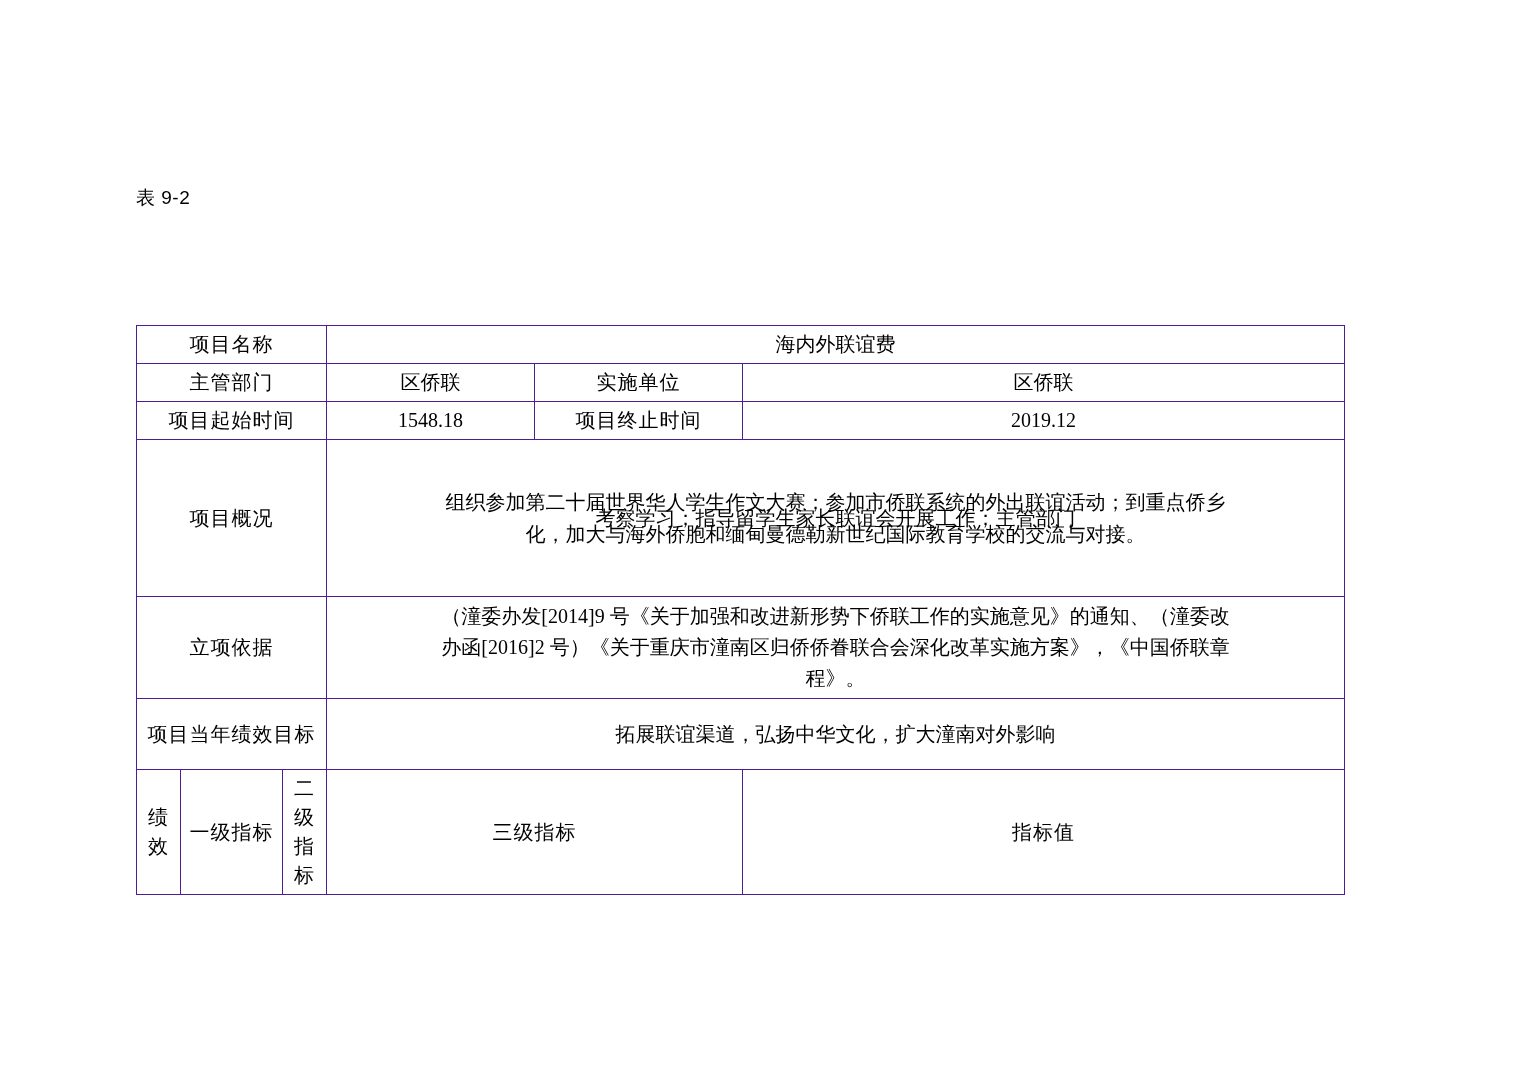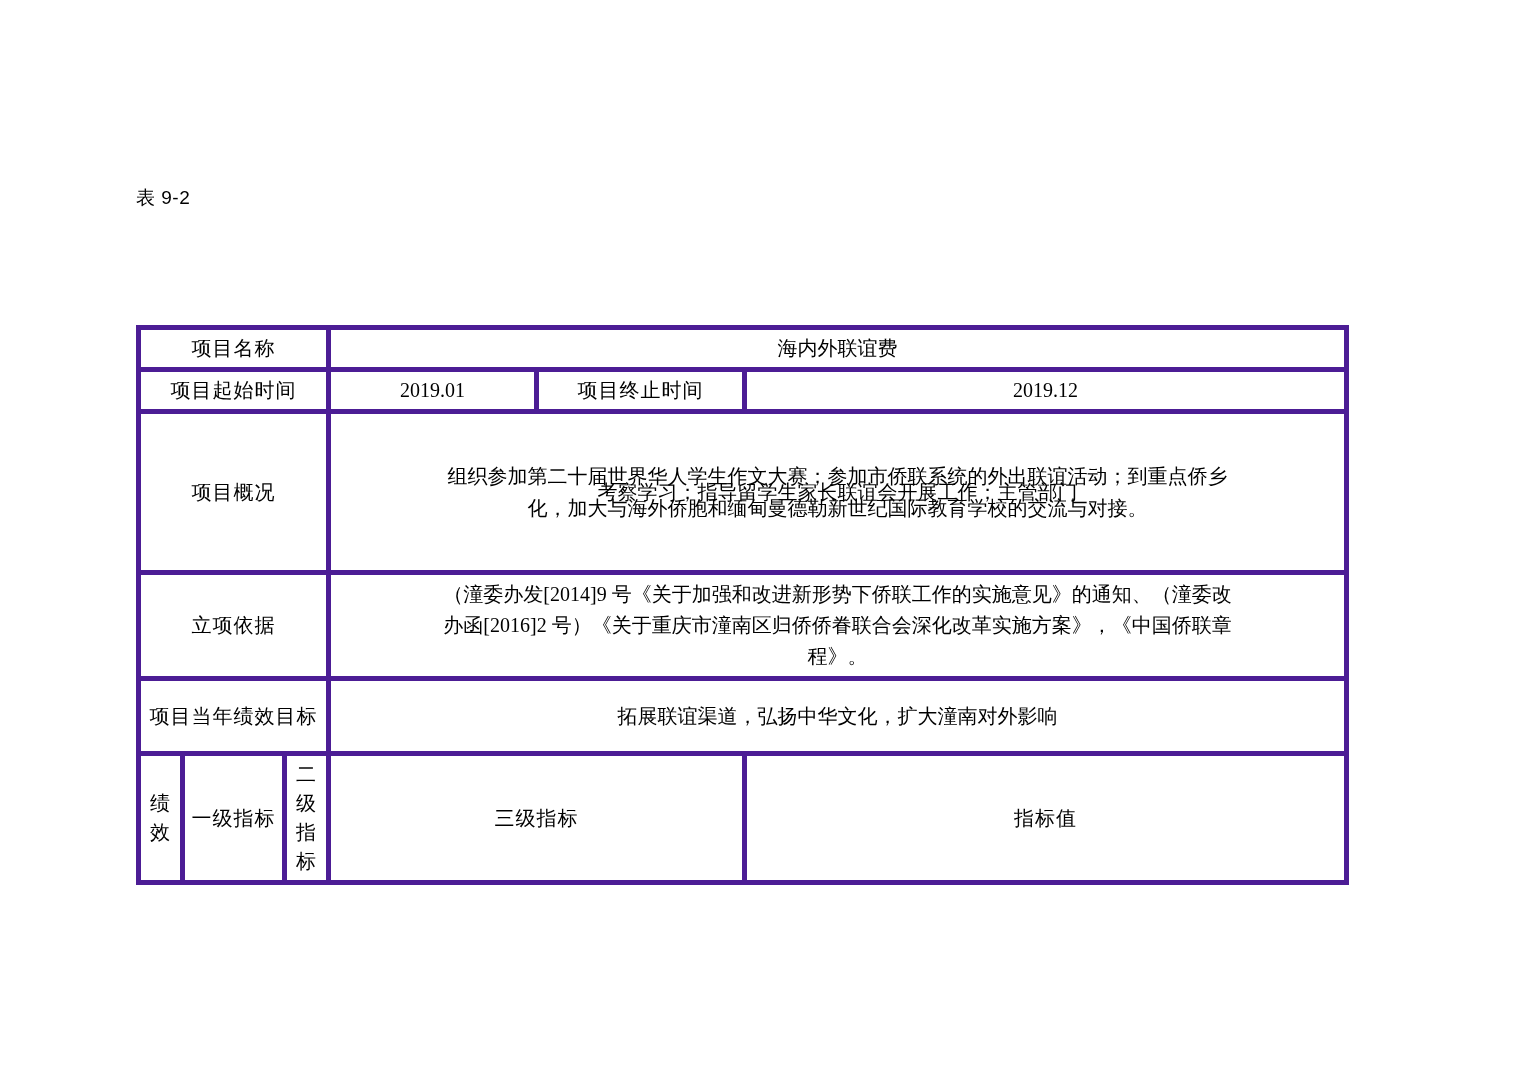--- a/index.html
+++ b/index.html
@@ -44,21 +44,21 @@
   }
   table.main {
     position: absolute;
     left: 136px;
     top: 325px;
     width: 1208px;
     border-collapse: collapse;
     table-layout: fixed;
   }
   table.main td {
-    border: 5px solid #4c1d95;
+    border: 1px solid #4c1d95;
     font-size: 20px;
     text-align: center;
     vertical-align: middle;
     padding: 4px 6px;
     line-height: 1.45;
   }
   td.cell-label {
     letter-spacing: 1px;
   }
   td.body-text {
@@ -120,25 +120,31 @@
       <col style="width:208px">
       <col style="width:602px">
     </colgroup>
 
     <tbody>
         <tr>
       <td class="cell-label" colspan="4">项目名称</td>
       <td colspan="3">海内外联谊费</td>
     </tr>
 
+    <tr>
+      <td class="cell-label" colspan="4">主管部门</td>
+      <td>区侨联</td>
+      <td class="cell-label">实施单位</td>
+      <td>区侨联</td>
+    </tr>
 
 
     <tr>
       <td class="cell-label" colspan="4">项目起始时间</td>
-      <td>2019.01</td>
+      <td>1548.18</td>
       <td class="cell-label">项目终止时间</td>
       <td>2019.12</td>
     </tr>
 
     <tr>
       <td class="cell-label overview-cell" colspan="4">项目概况</td>
       <td class="body-text overview-cell" colspan="3">
         <div class="overview-inner">
           <span class="l1">组织参加第二十届世界华人学生作文大赛；参加市侨联系统的外出联谊活动；到重点侨乡</span>
           <span class="l2">考察学习；指导留学生家长联谊会开展工作；主管部门</span>

